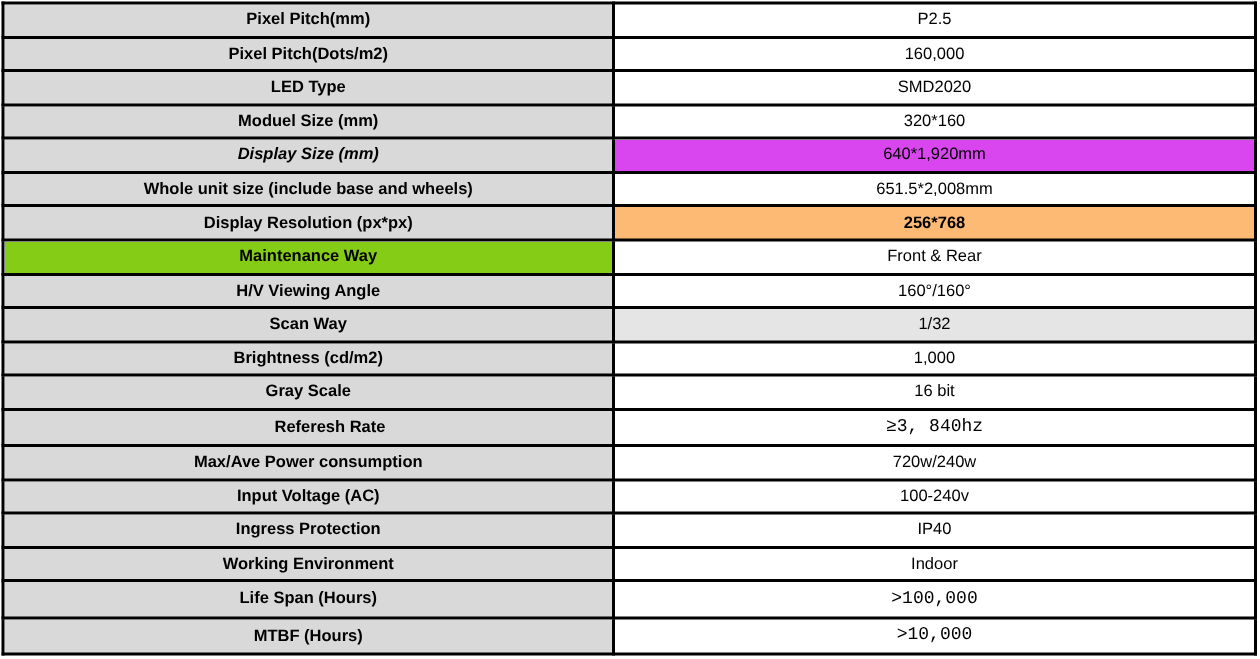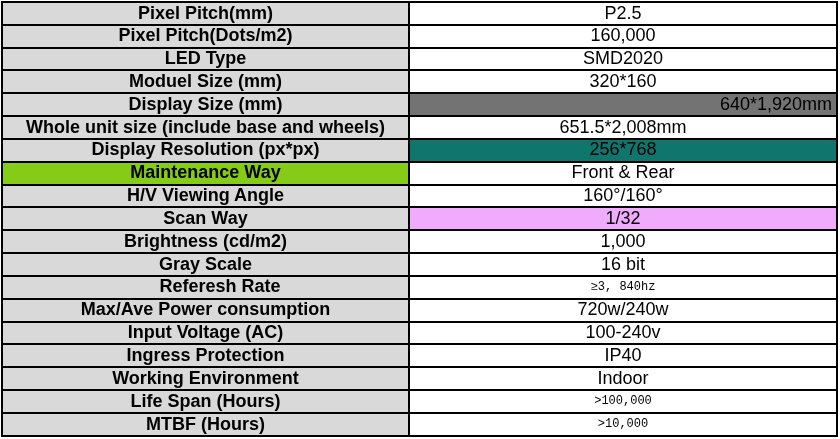--- a/index.html
+++ b/index.html
@@ -22,21 +22,21 @@
     width: 100%;
     height: 100%;
     table-layout: fixed;
   }
   table.spec-table td {
     border: 2px solid #000000;
     padding: 0 4px;
     text-align: center;
     vertical-align: middle;
     color: #000000;
-    font-size: 18px;
+    font-size: 11px;
     line-height: 1.1;
     overflow: hidden;
     white-space: nowrap;
   }
   td.label-cell {
     font-weight: bold;
     width: 397px;
   }
   td.value-cell {
     font-weight: normal;
@@ -62,42 +62,42 @@
         </tr>
         <tr>
           <td class="label-cell" style="background: rgb(217, 217, 217);">LED Type</td>
           <td class="value-cell" style="background: rgb(255, 255, 255);">SMD2020</td>
         </tr>
         <tr>
           <td class="label-cell" style="background: rgb(217, 217, 217);">Moduel Size (mm)</td>
           <td class="value-cell" style="background: rgb(255, 255, 255);">320*160</td>
         </tr>
         <tr>
-          <td class="label-cell" style="background: rgb(217, 217, 217);">Display Size (mm)</td>
-          <td class="value-cell" style="background: #737373; text-align: right;">640*1,920mm</td>
+          <td class="label-cell" style="background: rgb(217, 217, 217); font-style: italic;">Display Size (mm)</td>
+          <td class="value-cell" style="background: #d946ef;">640*1,920mm</td>
         </tr>
         <tr>
           <td class="label-cell" style="background: rgb(217, 217, 217); text-align: center;">Whole unit size (include base and wheels)</td>
           <td class="value-cell" style="background: rgb(255, 255, 255);">651.5*2,008mm</td>
         </tr>
         <tr>
           <td class="label-cell" style="background: rgb(217, 217, 217);">Display Resolution (px*px)</td>
-          <td class="value-cell" style="background: #0f766e;">256*768</td>
+          <td class="value-cell" style="background: #fdba74; font-weight: bold;">256*768</td>
         </tr>
         <tr>
           <td class="label-cell" style="background: #84cc16;">Maintenance Way</td>
           <td class="value-cell" style="background: rgb(255, 255, 255);">Front &amp; Rear</td>
         </tr>
         <tr>
           <td class="label-cell" style="background: rgb(217, 217, 217);">H/V Viewing Angle</td>
           <td class="value-cell" style="background: rgb(255, 255, 255);">160°/160°</td>
         </tr>
         <tr>
           <td class="label-cell" style="background: rgb(217, 217, 217);">Scan Way</td>
-          <td class="value-cell" style="background: #f0abfc; margin-top: 33px;">1/32</td>
+          <td class="value-cell" style="background: #e5e5e5; margin-top: 33px;">1/32</td>
         </tr>
         <tr>
           <td class="label-cell" style="background: rgb(217, 217, 217);">Brightness (cd/m2)</td>
           <td class="value-cell" style="background: rgb(255, 255, 255);">1,000</td>
         </tr>
         <tr>
           <td class="label-cell" style="background: rgb(217, 217, 217);">Gray Scale</td>
           <td class="value-cell" style="background: rgb(255, 255, 255);">16 bit</td>
         </tr>
         <tr>

